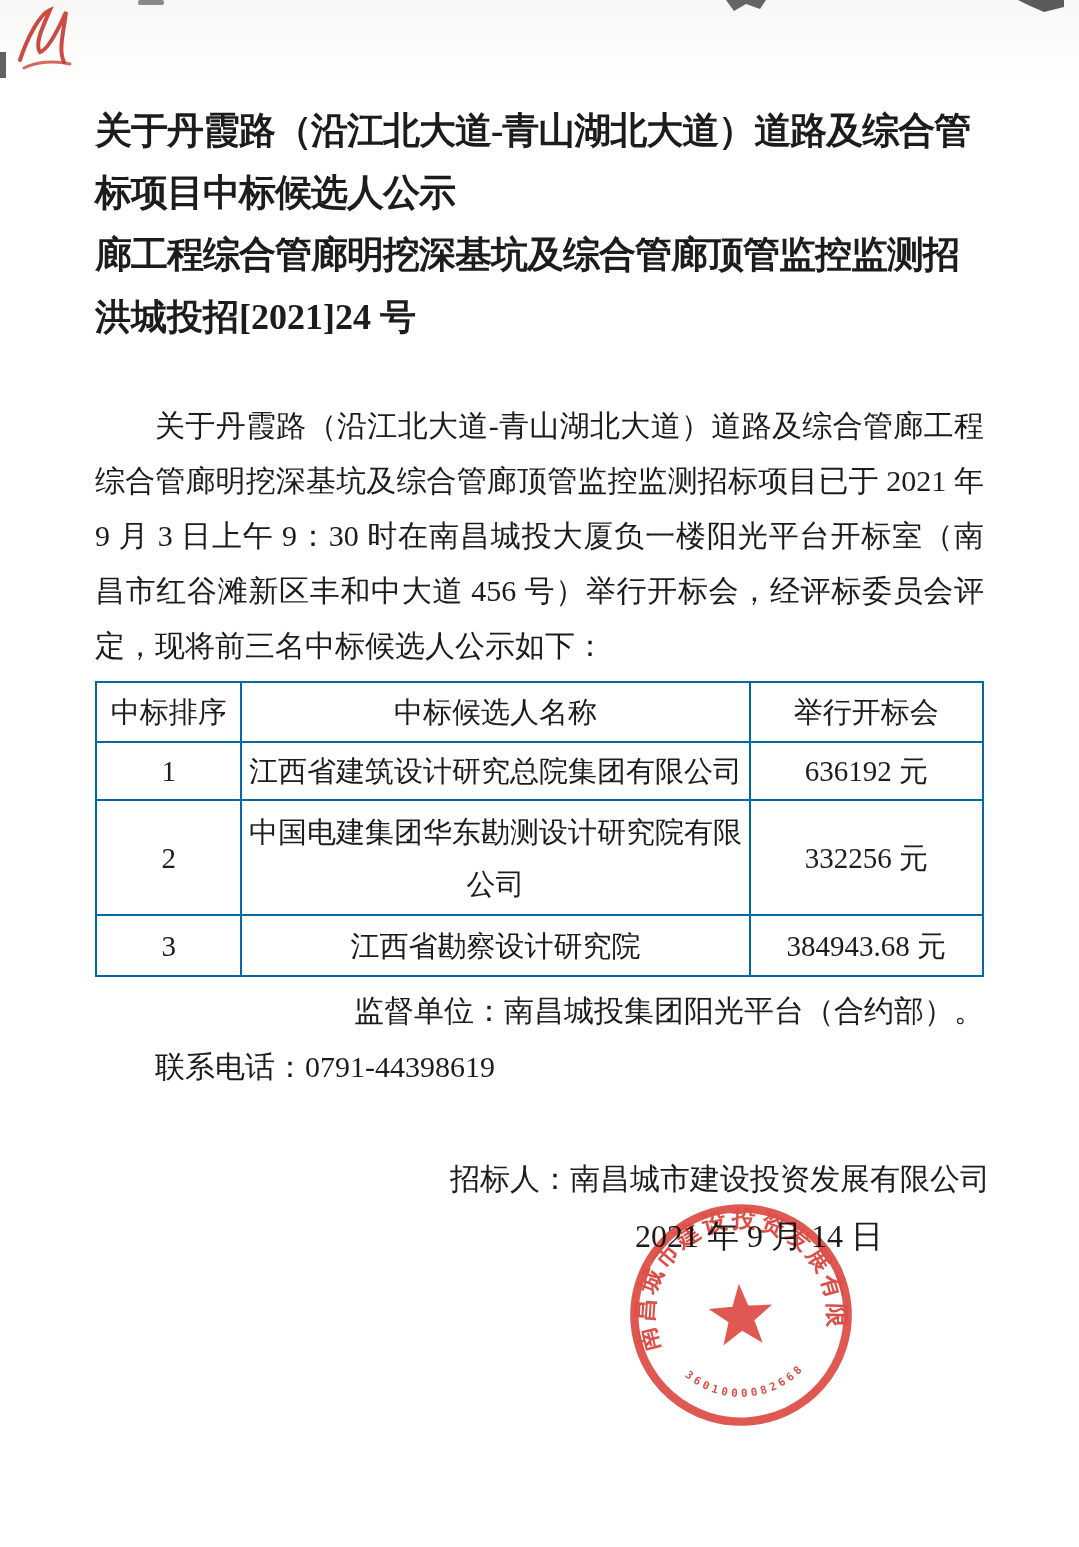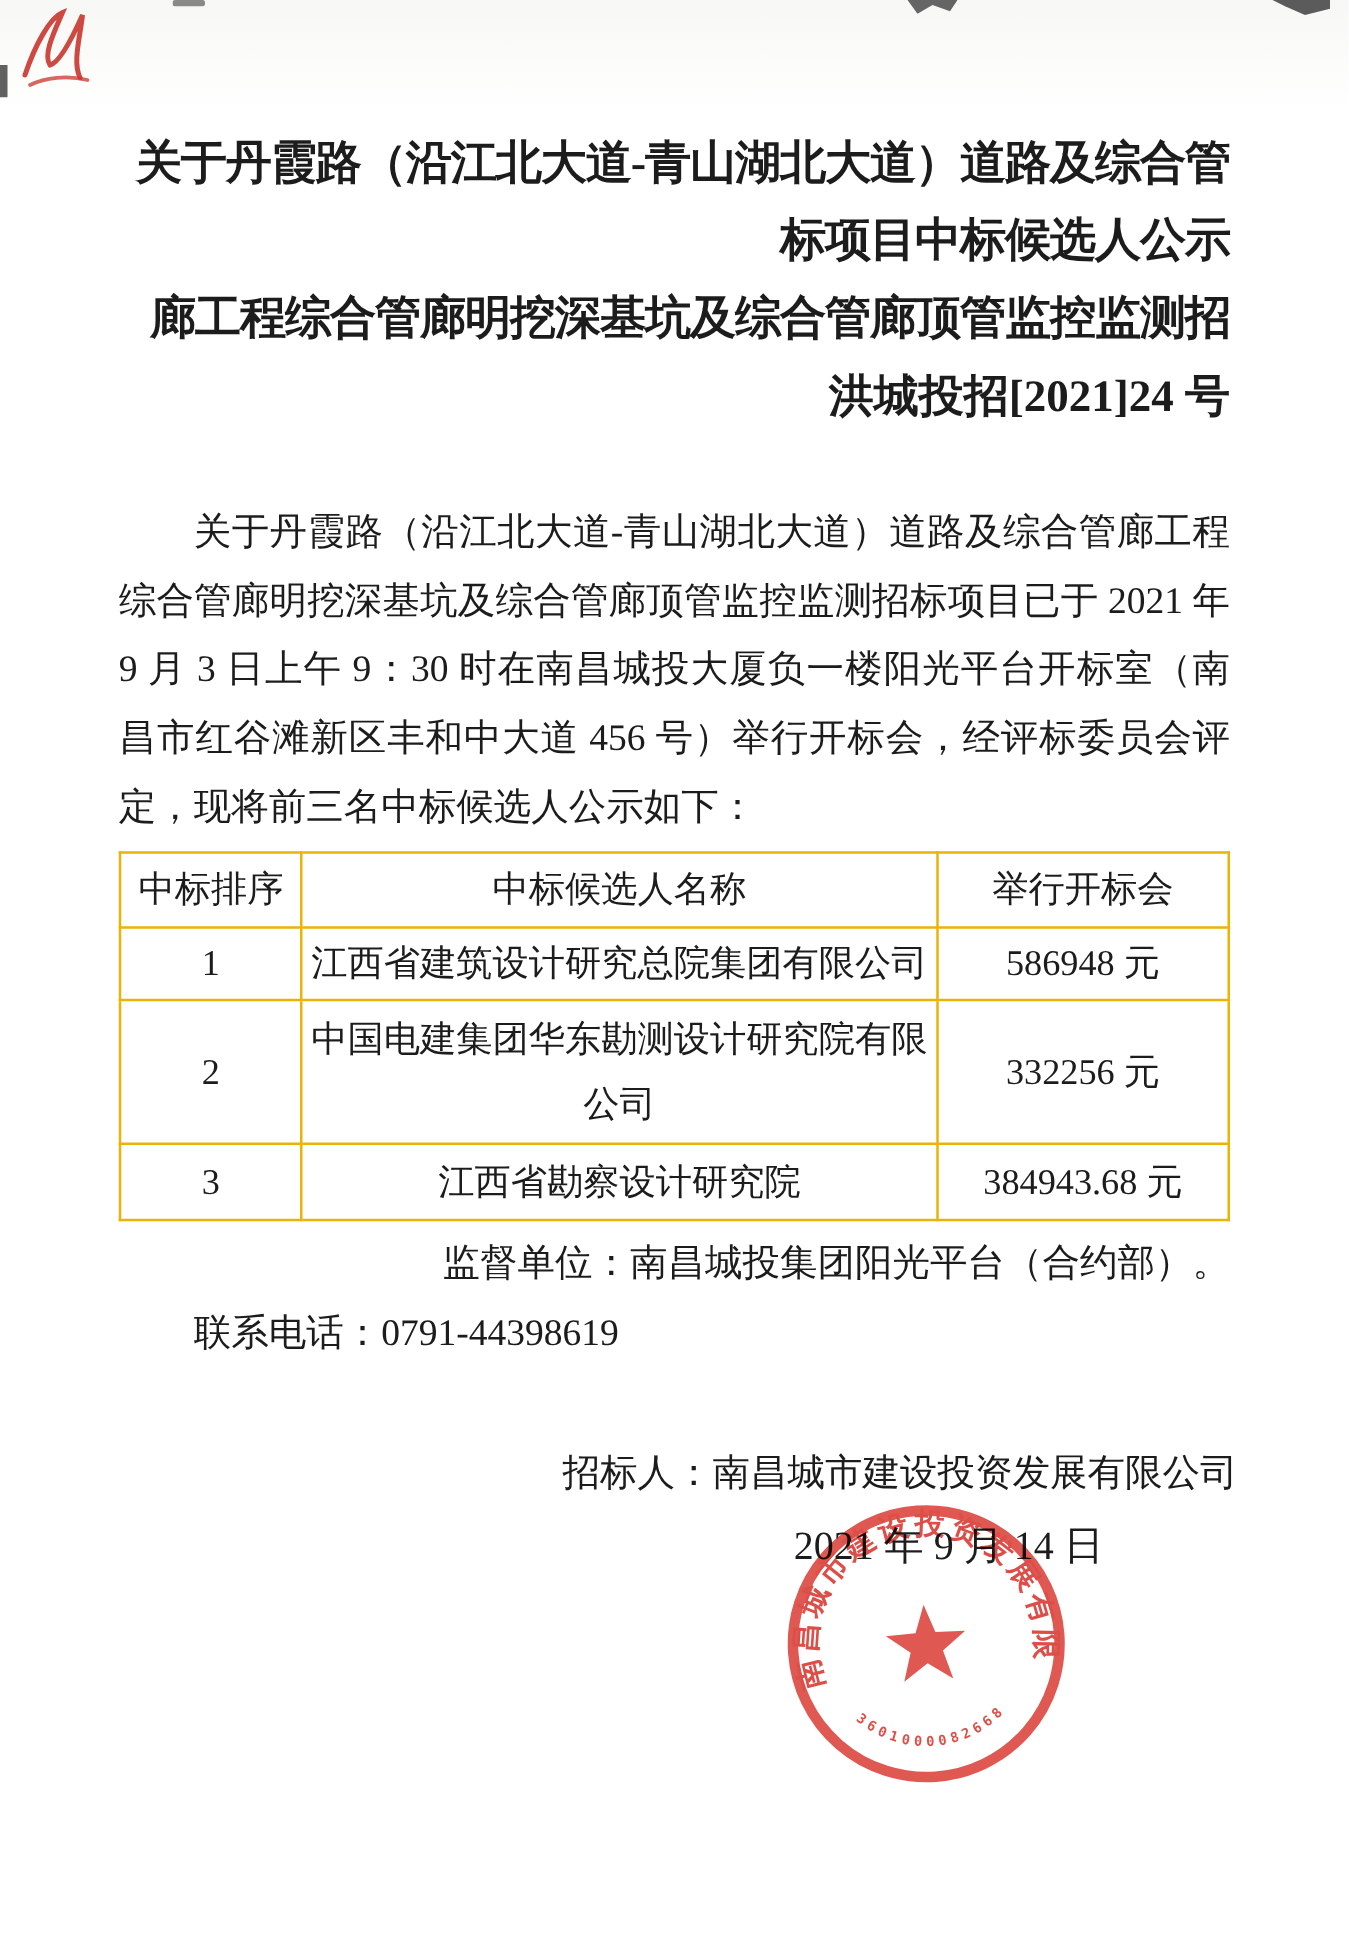--- a/index.html
+++ b/index.html
@@ -13,38 +13,38 @@
   }
   .scan-top-shade {
     position:absolute; top:0; left:0; width:1079px; height:92px;
     background:linear-gradient(180deg,#f7f7f6 0%,#fdfdfc 70%,#ffffff 100%);
   }
   .page {
     position:relative;
     padding:100px 95px 0 95px;
   }
   
-  .title-block { text-align:right; font-weight:700; }
+  .title-block { text-align:left; font-weight:700; }
   .title-line  { font-size:37px; line-height:62px; letter-spacing:-1px; white-space:nowrap; }
   .doc-number  { font-size:36px; line-height:62px; font-weight:700; }
   
   .intro {
     margin-top:50px;
     font-size:30px; line-height:55px;
     text-align:justify; text-justify:inter-ideograph;
     text-indent:2em;
   }
   
   table.bid-table {
     width:100%; margin-top:8px;
     border-collapse:collapse;
     font-size:29px;
   }
   .bid-table td, .bid-table th {
-    border:2px solid #eab308;
+    border:2px solid #0369a1;
     text-align:center; vertical-align:middle;
     font-weight:400;
     padding:2px 6px;
     line-height:52px;
   }
   .bid-table tr:nth-child(1){ height:60px; }
   .bid-table tr:nth-child(2){ height:56px; }
   .bid-table tr:nth-child(3){ height:115px; }
   .bid-table tr:nth-child(4){ height:61px; }
   
@@ -126,21 +126,21 @@
     </colgroup>
     <tbody>
       <tr>
         <th>中标排序</th>
         <th>中标候选人名称</th>
         <th>举行开标会</th>
       </tr>
       <tr>
         <td>1</td>
         <td>江西省建筑设计研究总院集团有限公司</td>
-        <td>586948 元</td>
+        <td>636192 元</td>
       </tr>
       <tr>
         <td>2</td>
         <td>中国电建集团华东勘测设计研究院有限公司</td>
         <td>332256 元</td>
       </tr>
       <tr>
         <td>3</td>
         <td>江西省勘察设计研究院</td>
         <td>384943.68 元</td>

